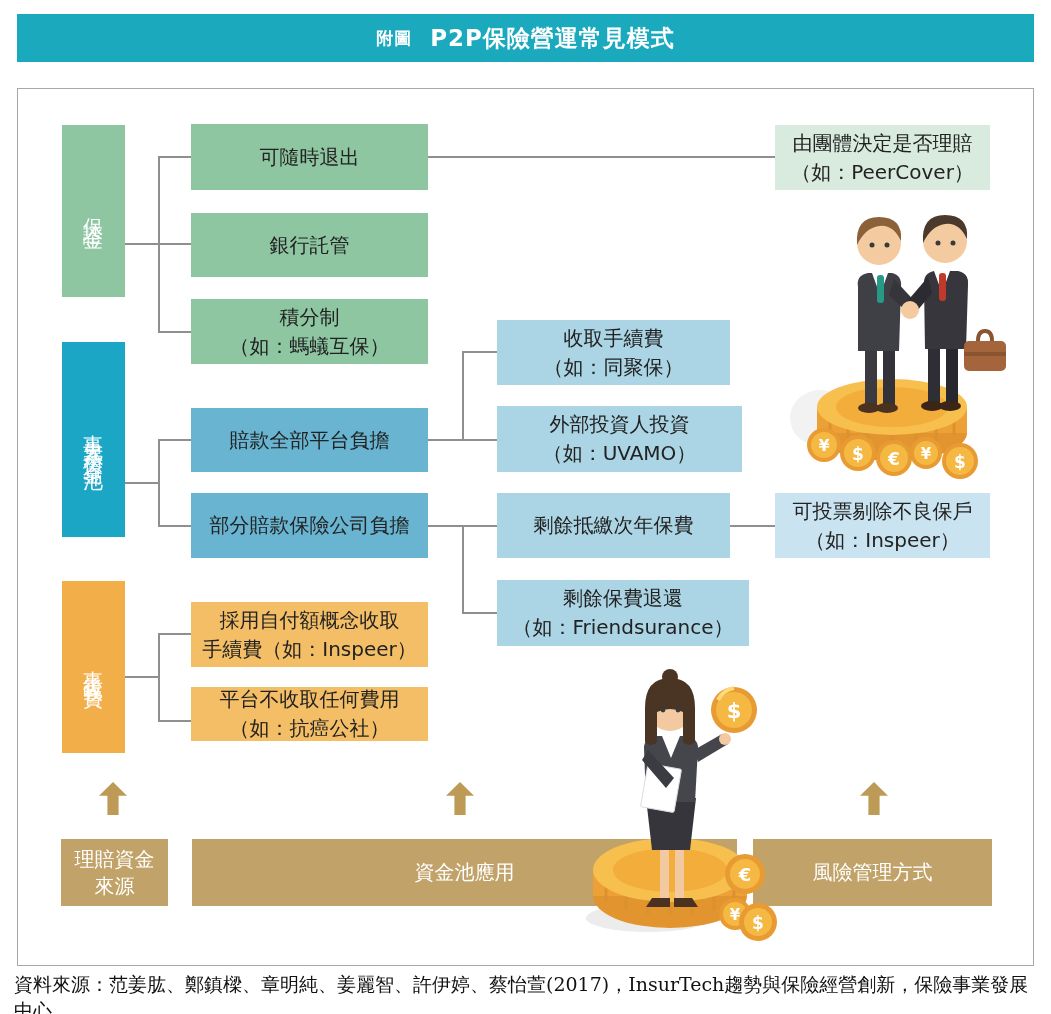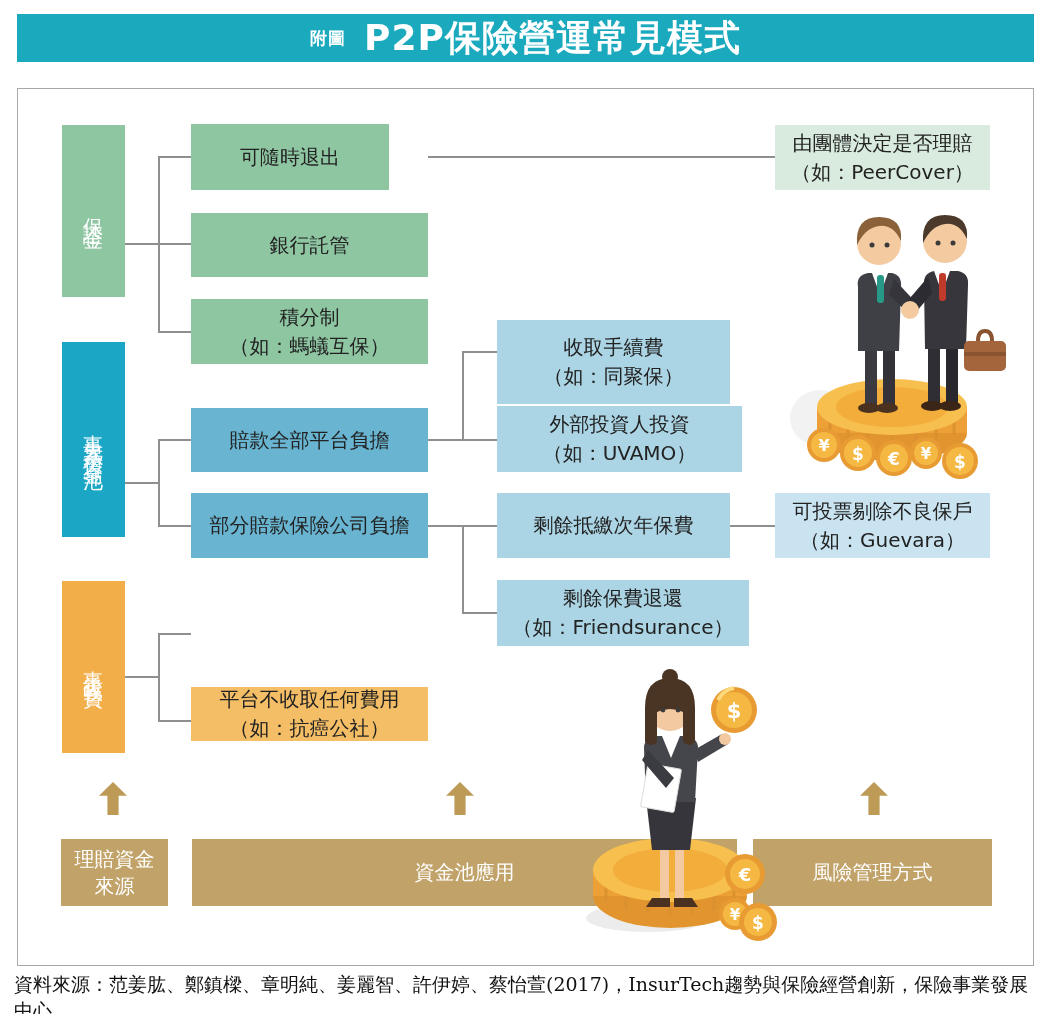--- a/index.html
+++ b/index.html
@@ -2,21 +2,21 @@
 <html><head>
 <meta charset="utf-8">
 <style>
   html,body{margin:0;padding:0;background:#fff;}
   .page{position:relative;width:1051px;height:1014px;background:#fff;overflow:hidden;
         font-family:"DejaVu Sans","Liberation Sans",sans-serif;padding-left:12px;}
   
   .title-bar{position:absolute;left:17px;top:14px;width:1017px;height:48px;background:#1BA9BE;
              display:flex;align-items:center;justify-content:center;gap:18px;color:#fff;}
   .title-tag{font-size:17px;font-weight:bold;letter-spacing:1px;}
-  .title-main{font-size:36px;font-weight:bold;letter-spacing:1px;}
+  .title-main{font-size:23px;font-weight:bold;letter-spacing:1px;}
   
   .panel{position:absolute;left:17px;top:88px;width:1015px;height:876px;border:1px solid #A8A8A8;background:#fff;}
   
   .ln{position:absolute;background:#8F8F8F;}
   
   .cat{position:absolute;display:flex;align-items:center;justify-content:center;color:#fff;}
   .cat span{writing-mode:vertical-rl;text-orientation:upright;font-size:20px;letter-spacing:6px;line-height:1;}
   .cat-green{background:#8EC6A2;}
   .cat-blue{background:#1BA6C6;}
   .cat-orange{background:#F2AE49;}
@@ -81,44 +81,48 @@
   <div class="cat cat-green" style="left:62px;top:125px;width:63px;height:172px;">
     <span>保證金</span>
   </div>
   <div class="cat cat-blue" style="left:62px;top:342px;width:63px;height:195px;">
     <span>事先累積資金池</span>
   </div>
   <div class="cat cat-orange" style="left:62px;top:581px;width:63px;height:172px;">
     <span>事後收費</span>
   </div>
 
-  <div class="bx bx-green" style="left:191px;top:124px;width:198px;height:66px;">
+  <div class="bx bx-green" style="left:191px;top:124px;width:237px;height:66px;">
     <span>可隨時退出</span>
   </div>
   <div class="bx bx-green" style="left:191px;top:213px;width:237px;height:64px;">
     <span>銀行託管</span>
   </div>
   <div class="bx bx-green" style="left:191px;top:299px;width:237px;height:65px;">
     <span>積分制
 （如：螞蟻互保）</span>
   </div>
 
   <div class="bx bx-blue" style="left:191px;top:408px;width:237px;height:64px;">
     <span>賠款全部平台負擔</span>
   </div>
   <div class="bx bx-blue" style="left:191px;top:493px;width:237px;height:65px;">
     <span>部分賠款保險公司負擔</span>
   </div>
 
+  <div class="bx bx-orange" style="left:191px;top:602px;width:237px;height:65px;">
+    <span>採用自付額概念收取
+手續費（如：Inspeer）</span>
+  </div>
   <div class="bx bx-orange" style="left:191px;top:687px;width:237px;height:54px;">
     <span>平台不收取任何費用
 （如：抗癌公社）</span>
   </div>
 
-  <div class="bx bx-lblue" style="left:497px;top:320px;width:233px;height:84px;">
+  <div class="bx bx-lblue" style="left:497px;top:320px;width:233px;height:65px;">
     <span>收取手續費
 （如：同聚保）</span>
   </div>
   <div class="bx bx-lblue" style="left:497px;top:406px;width:245px;height:66px;">
     <span>外部投資人投資
 （如：UVAMO）</span>
   </div>
   <div class="bx bx-lblue" style="left:497px;top:493px;width:233px;height:65px;">
     <span>剩餘抵繳次年保費</span>
   </div>
@@ -126,21 +130,21 @@
     <span>剩餘保費退還
 （如：Friendsurance）</span>
   </div>
 
   <div class="bx bx-pgreen" style="left:775px;top:125px;width:215px;height:65px;">
     <span>由團體決定是否理賠
 （如：PeerCover）</span>
   </div>
   <div class="bx bx-pblue" style="left:775px;top:493px;width:215px;height:65px;">
     <span>可投票剔除不良保戶
-（如：Guevara）</span>
+（如：Inspeer）</span>
   </div>
 
   <div class="up-arrow" style="left:99px;top:782px;width:28px;height:33px;"></div>
   <div class="up-arrow" style="left:446px;top:782px;width:28px;height:33px;"></div>
   <div class="up-arrow" style="left:860px;top:782px;width:28px;height:33px;"></div>
 
   <div class="band" style="left:61px;top:839px;width:107px;height:67px;">
     <span>理賠資金
 來源</span>
   </div>

